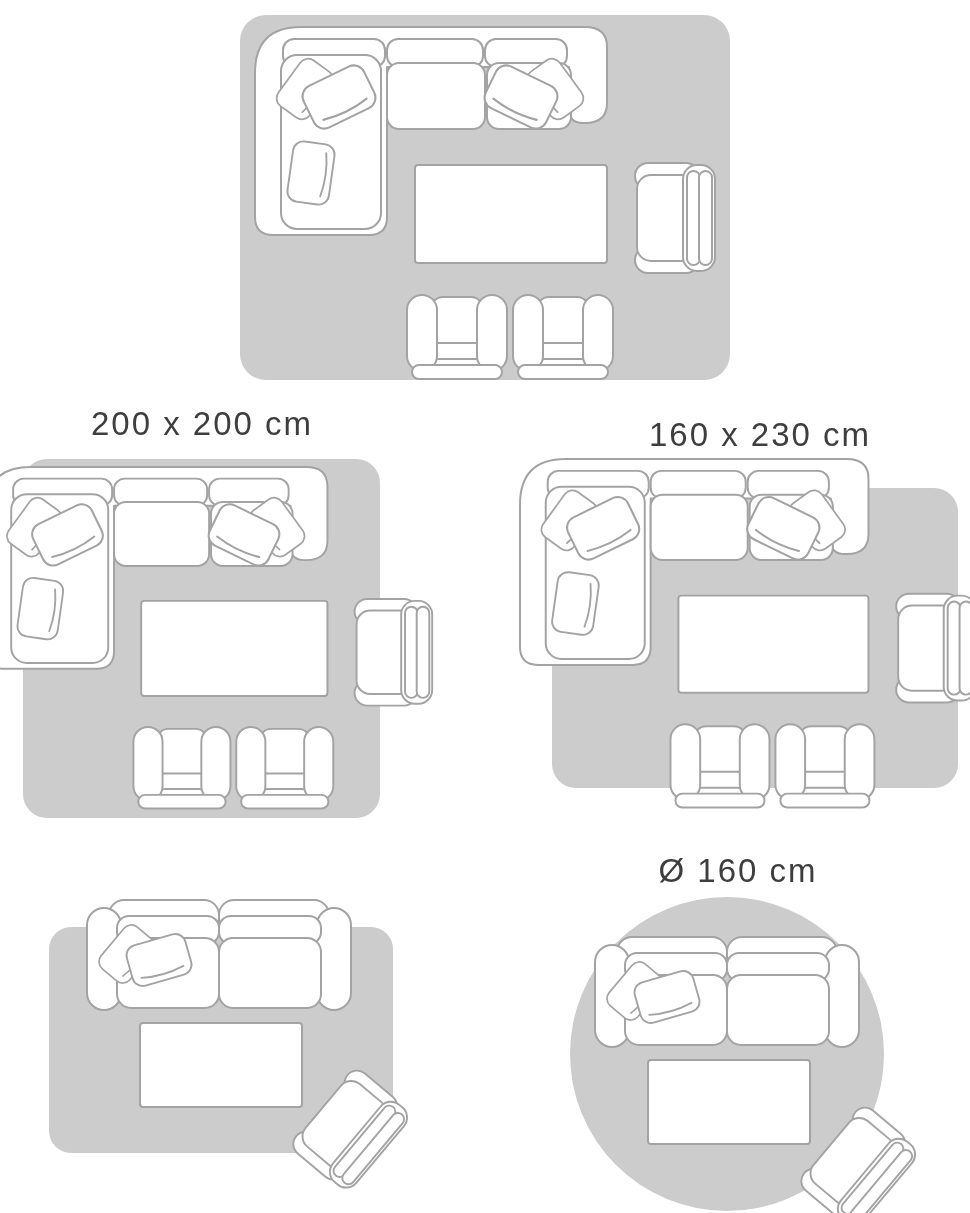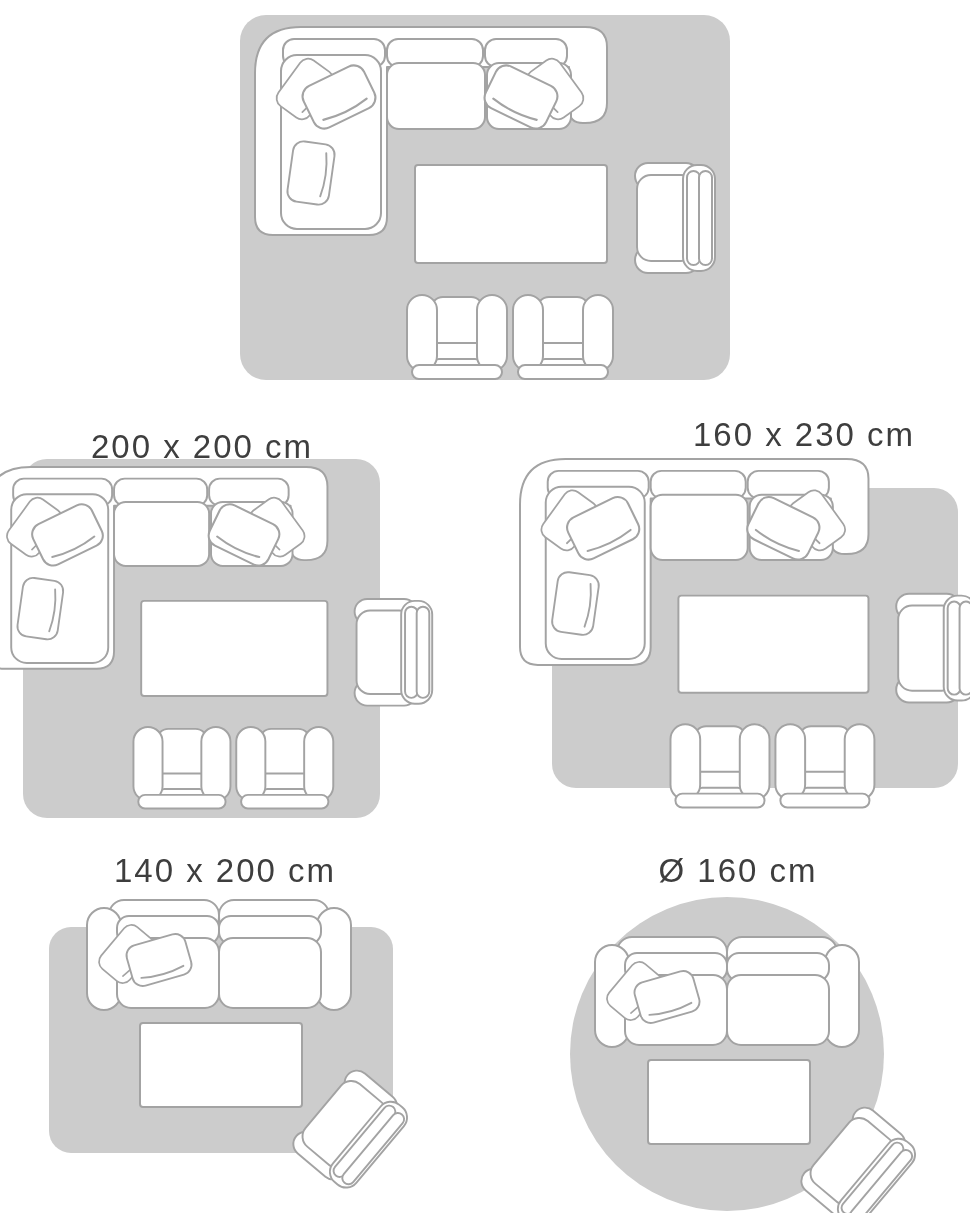--- a/index.html
+++ b/index.html
@@ -30,23 +30,22 @@
   .furn rect, .furn path { fill: #ffffff; stroke: #a3a3a3; stroke-width: 2; stroke-linejoin: round; }
   .furn .seam { fill: none; stroke: #a3a3a3; stroke-width: 2; stroke-linecap: round; }
   .rug { fill: #cccccc; stroke: none; }
 </style>
 </head>
 <body>
 
 <div class="canvas">
 
   <div class="size-label" style="left:485px; top:-31px;">200 x 300 cm</div>
-  <div class="size-label" style="left:202px; top:428px;">200 x 200 cm</div>
-  <div class="size-label" style="left:804px; top:416px;">160 x 230 cm</div>
-  <div class="size-label" style="left:225px; top:852px;">140 x 200 cm</div>
+  <div class="size-label" style="left:202px; top:405px;">200 x 200 cm</div>
+  <div class="size-label" style="left:760px; top:416px;">160 x 230 cm</div>
   <div class="size-label" style="left:738px; top:852px;">Ø 160 cm</div>
 
   <svg class="scene" viewBox="0 0 970 1213">
     <defs>
 
       <g id="pillow" class="furn">
         <rect x="-32" y="-22" width="64" height="44" rx="11"></rect>
         <path class="seam" d="M -23,13 Q 0,18 23,13"></path>
       </g>
 

